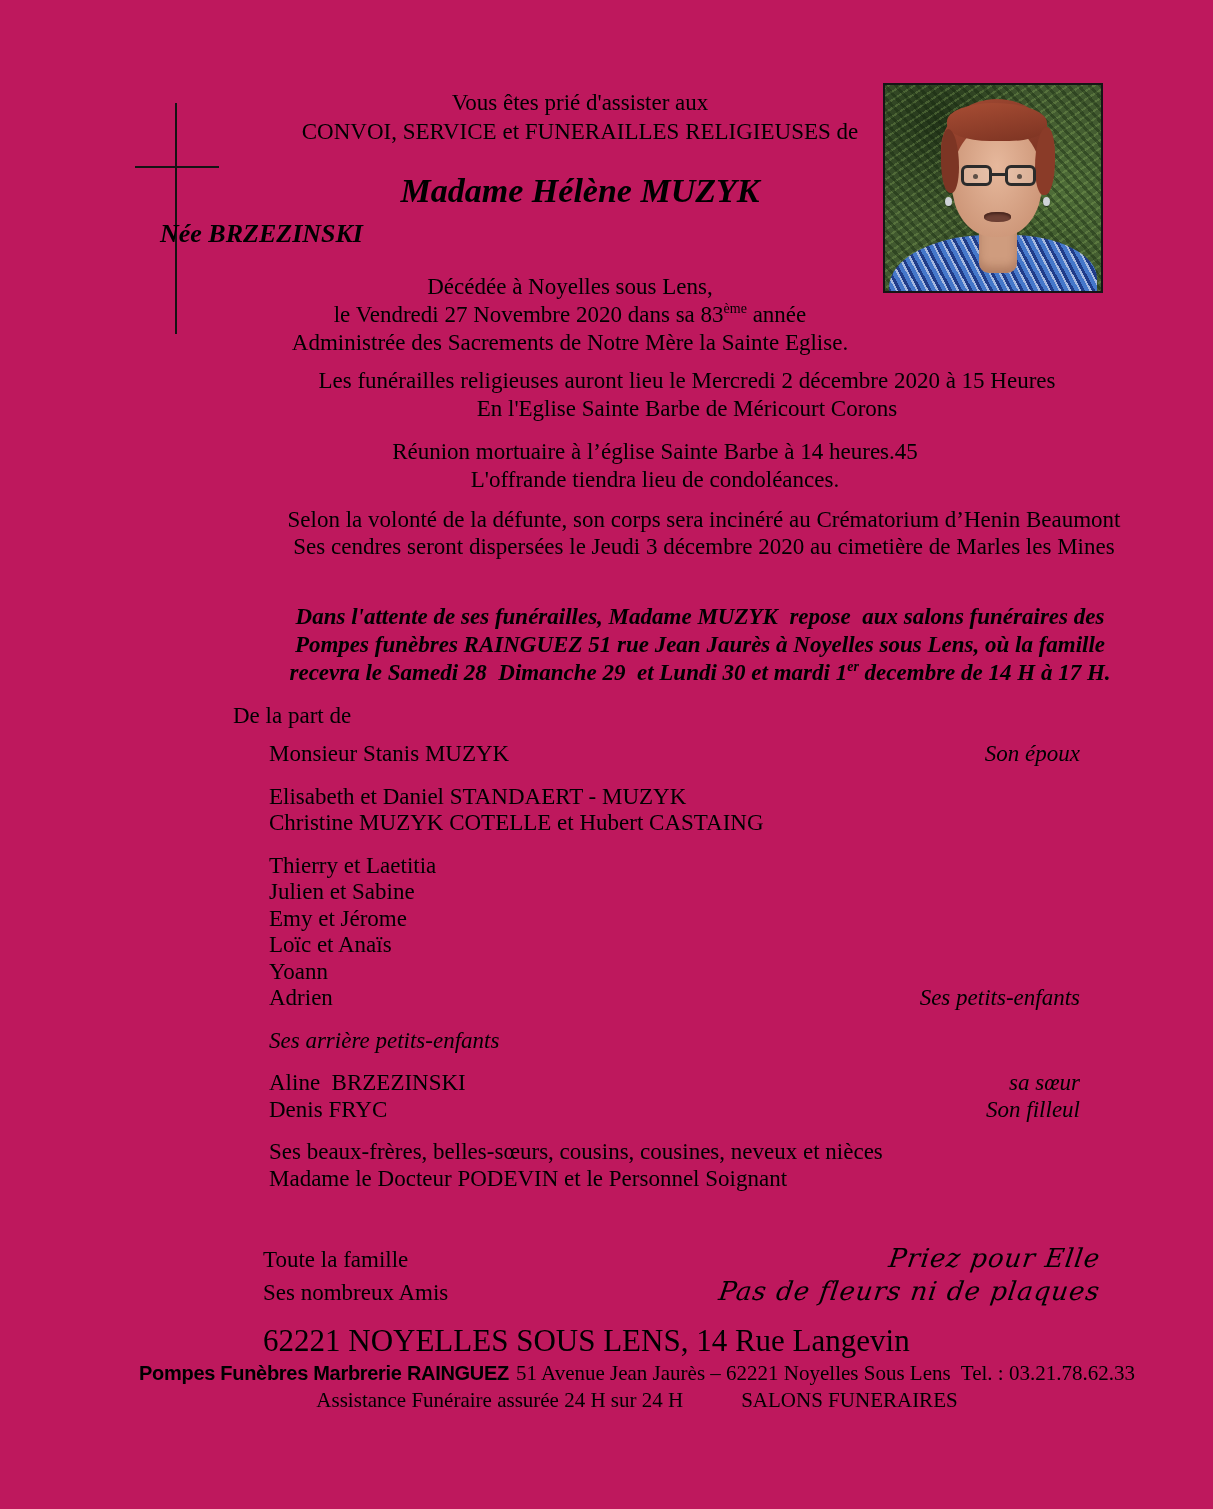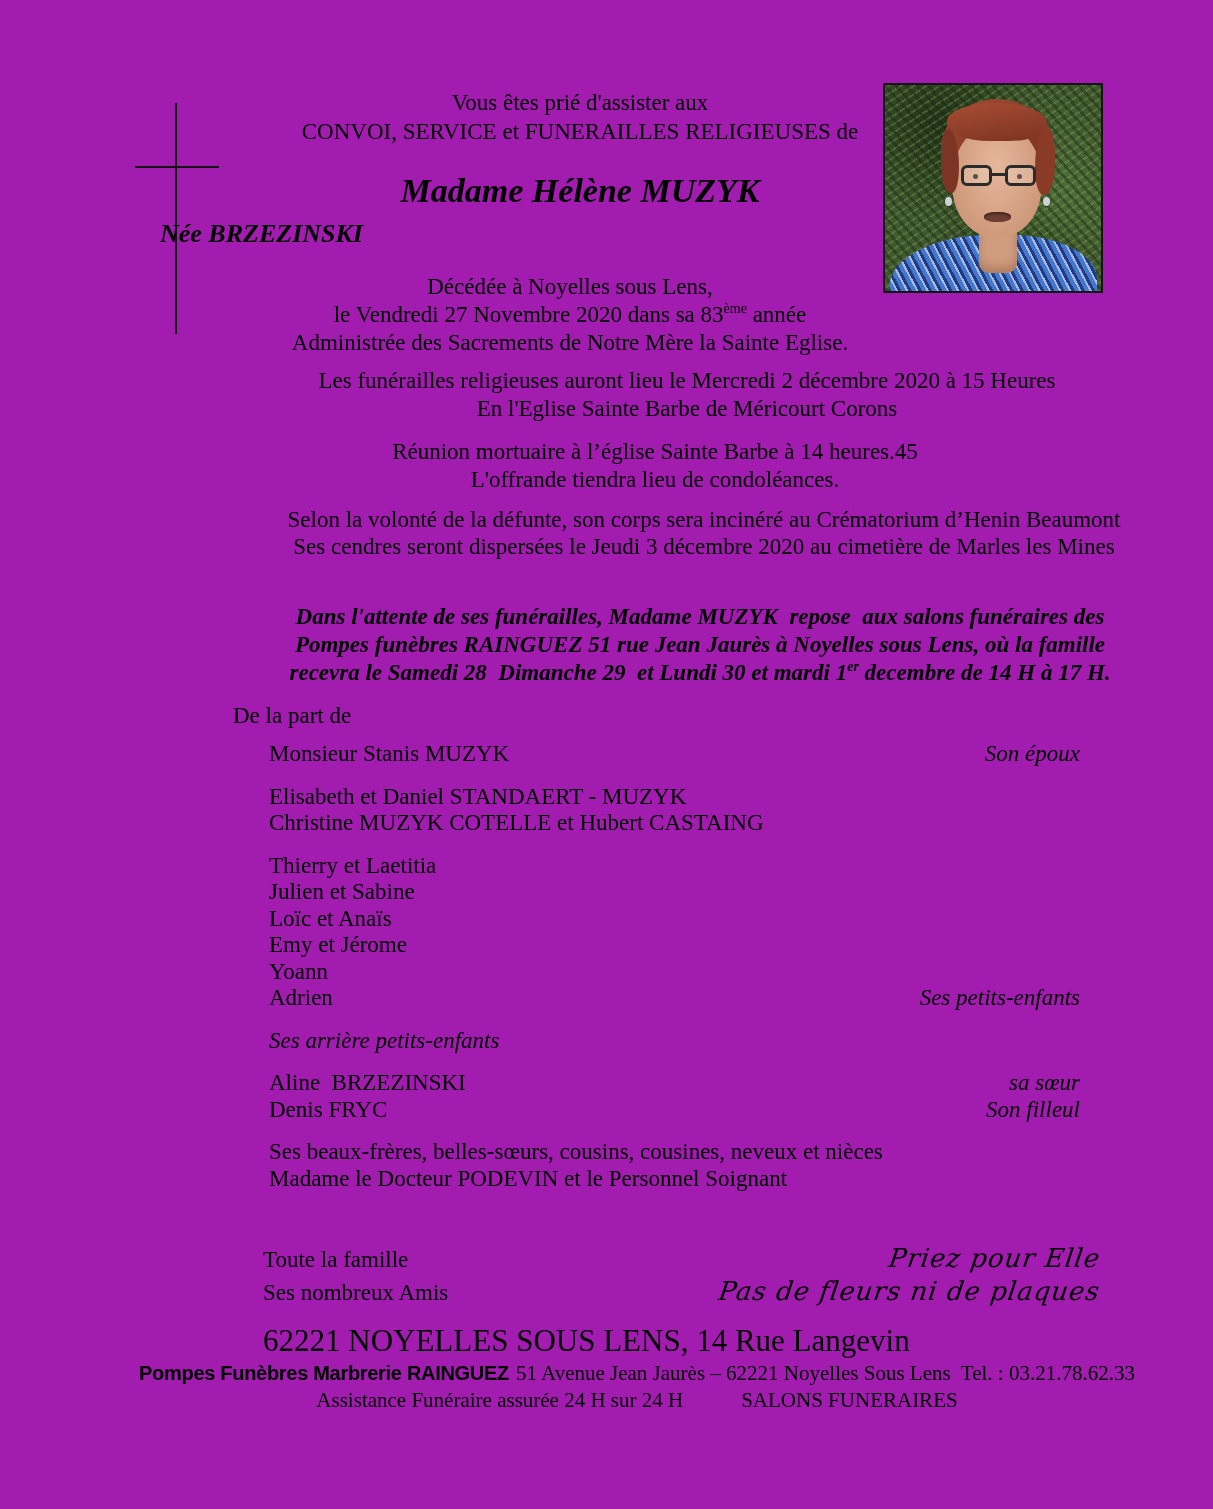--- a/index.html
+++ b/index.html
@@ -1,19 +1,19 @@
 <!DOCTYPE html>
 <html><head>
 <meta charset="utf-8">
 <style>
   * { margin:0; padding:0; box-sizing:border-box; }
   html,body { background:#e8e8e8; }
   .page {
     position:relative; width:1213px; height:1509px; margin:0 auto;
-    background:#a21caf; color:#000;
+    background:#be185d; color:#000;
     font-family:"Liberation Serif", serif;
     overflow:hidden;
   }
   .line { white-space:pre-wrap; }
 
   
   .cross-v { position:absolute; left:175px; top:103px; width:2px; height:231px; background:#141414; }
   .cross-h { position:absolute; left:135px; top:166px; width:84px; height:2px; background:#141414; }
 
   
@@ -178,24 +178,24 @@
         </div>
       </div>
       <div class="fgroup">
         <div class="frow">
           <span class="fname">Thierry et Laetitia</span>
         </div>
         <div class="frow">
           <span class="fname">Julien et Sabine</span>
         </div>
         <div class="frow">
+          <span class="fname">Emy et Jérome</span>
+        </div>
+        <div class="frow">
           <span class="fname">Loïc et Anaïs</span>
-        </div>
-        <div class="frow">
-          <span class="fname">Emy et Jérome</span>
         </div>
         <div class="frow">
           <span class="fname">Yoann</span>
         </div>
         <div class="frow">
           <span class="fname">Adrien</span>
           <span class="frel">Ses petits-enfants</span>
         </div>
       </div>
       <div class="fgroup">

